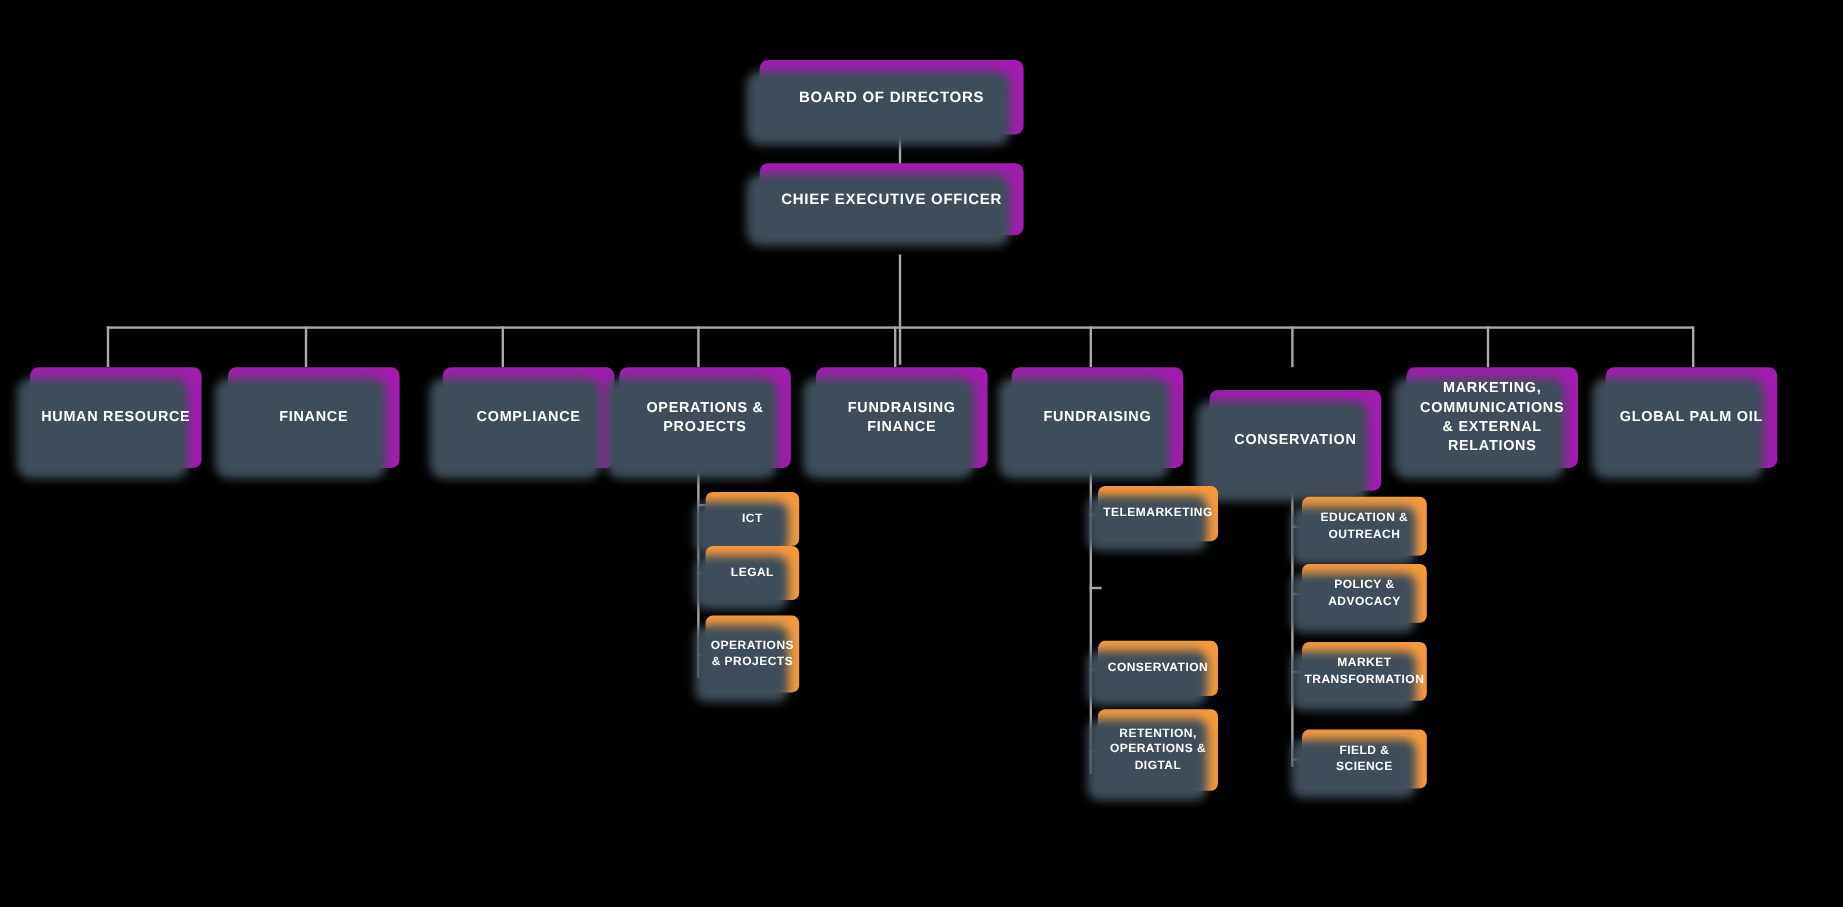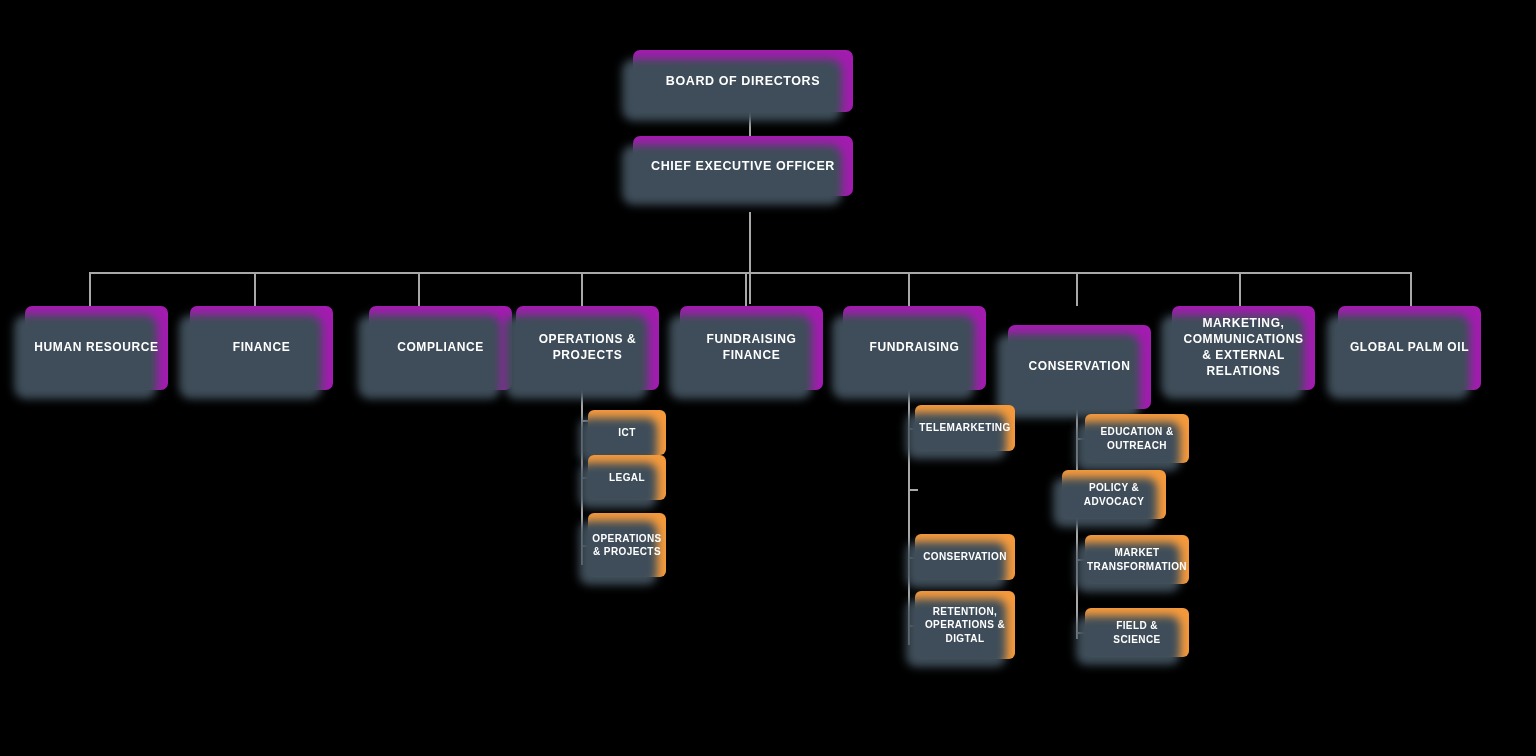--- a/index.html
+++ b/index.html
@@ -186,21 +186,21 @@
   </div>
 
   <div class="node tier-unit" style="left:915px; top:591px; width:100px; height:68px;">
     <span class="node-label">RETENTION, OPERATIONS &amp; DIGTAL</span>
   </div>
 
   <div class="node tier-unit" style="left:1085px; top:414px; width:104px; height:49px;">
     <span class="node-label">EDUCATION &amp; OUTREACH</span>
   </div>
 
-  <div class="node tier-unit" style="left:1062px; top:470px; width:104px; height:49px;">
+  <div class="node tier-unit" style="left:1085px; top:470px; width:104px; height:49px;">
     <span class="node-label">POLICY &amp; ADVOCACY</span>
   </div>
 
   <div class="node tier-unit" style="left:1085px; top:608px; width:104px; height:49px;">
     <span class="node-label">FIELD &amp; SCIENCE</span>
   </div>
 
   <div class="node tier-unit" style="left:1085px; top:535px; width:104px; height:49px;">
     <span class="node-label">MARKET TRANSFORMATION</span>
   </div>

